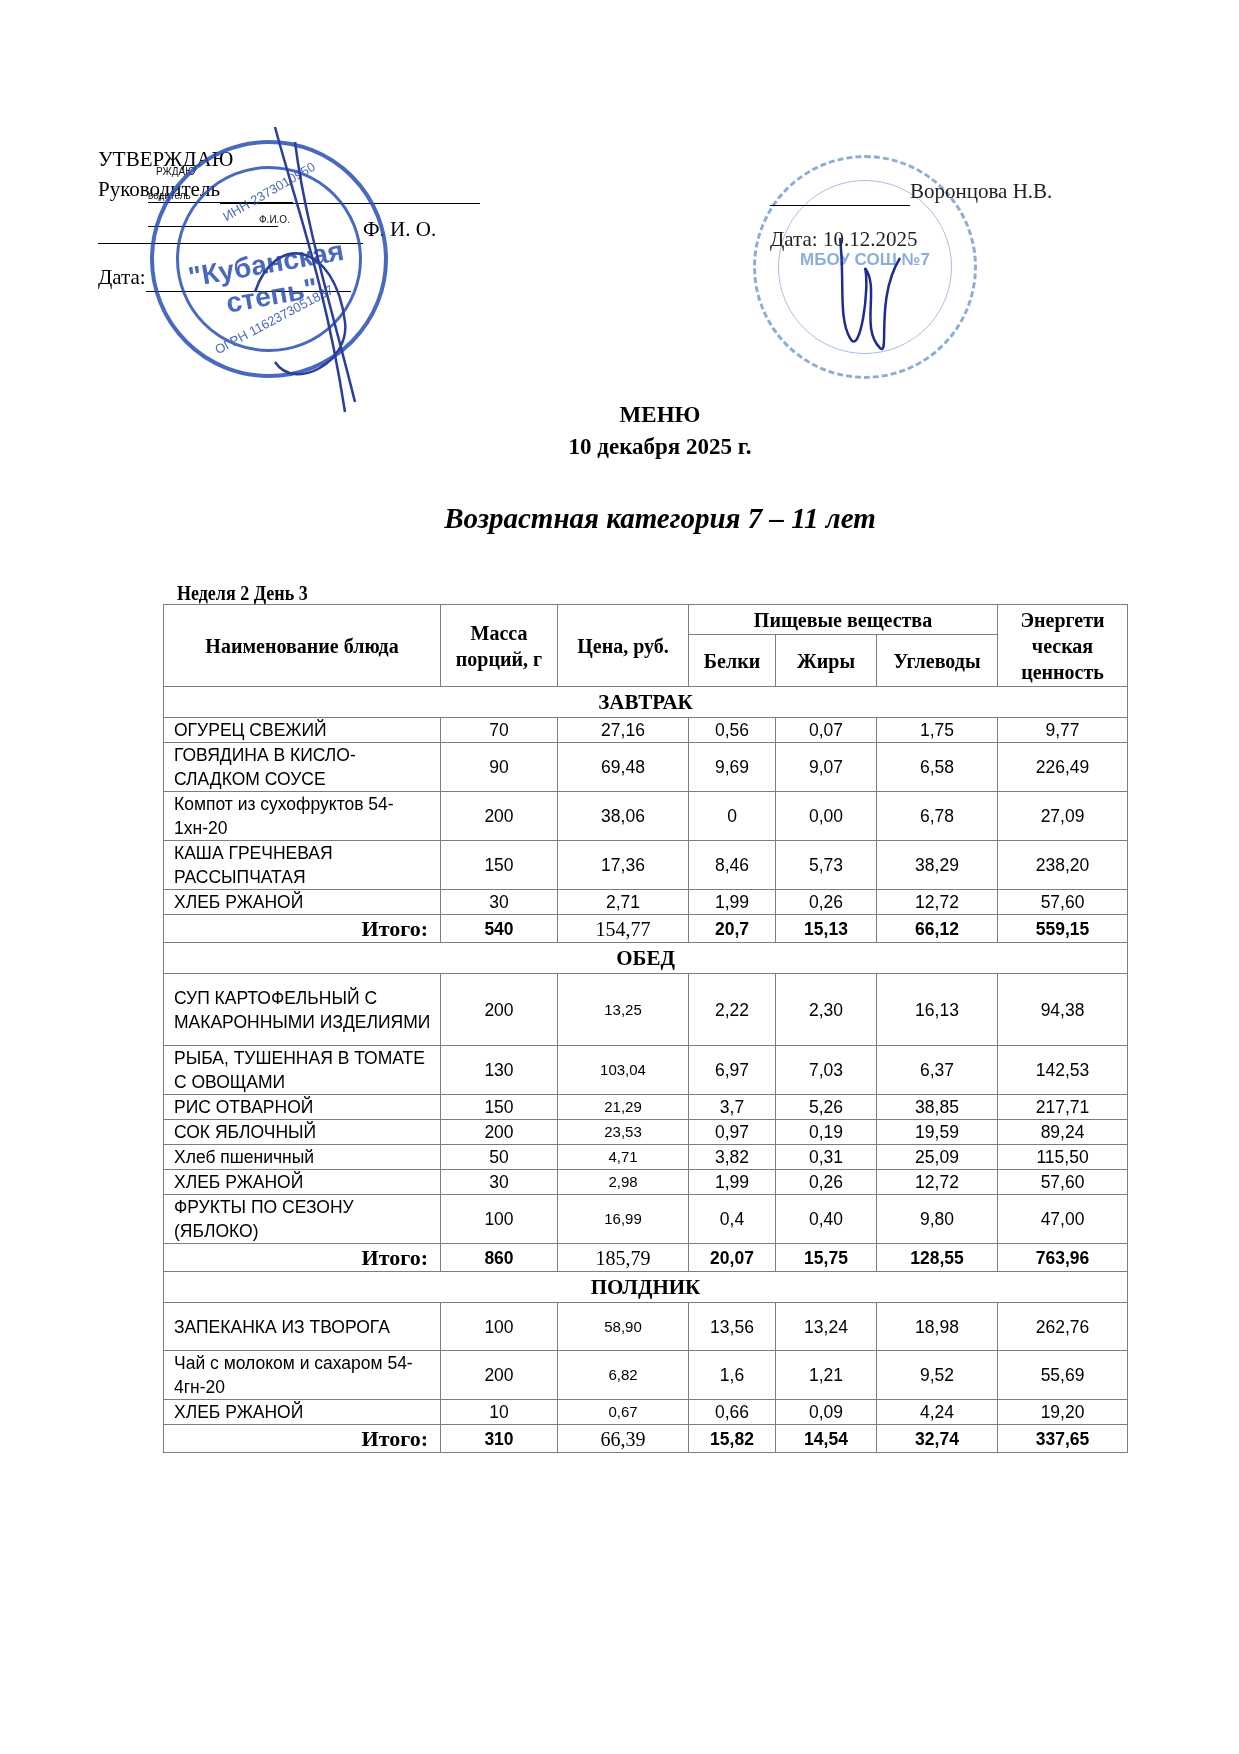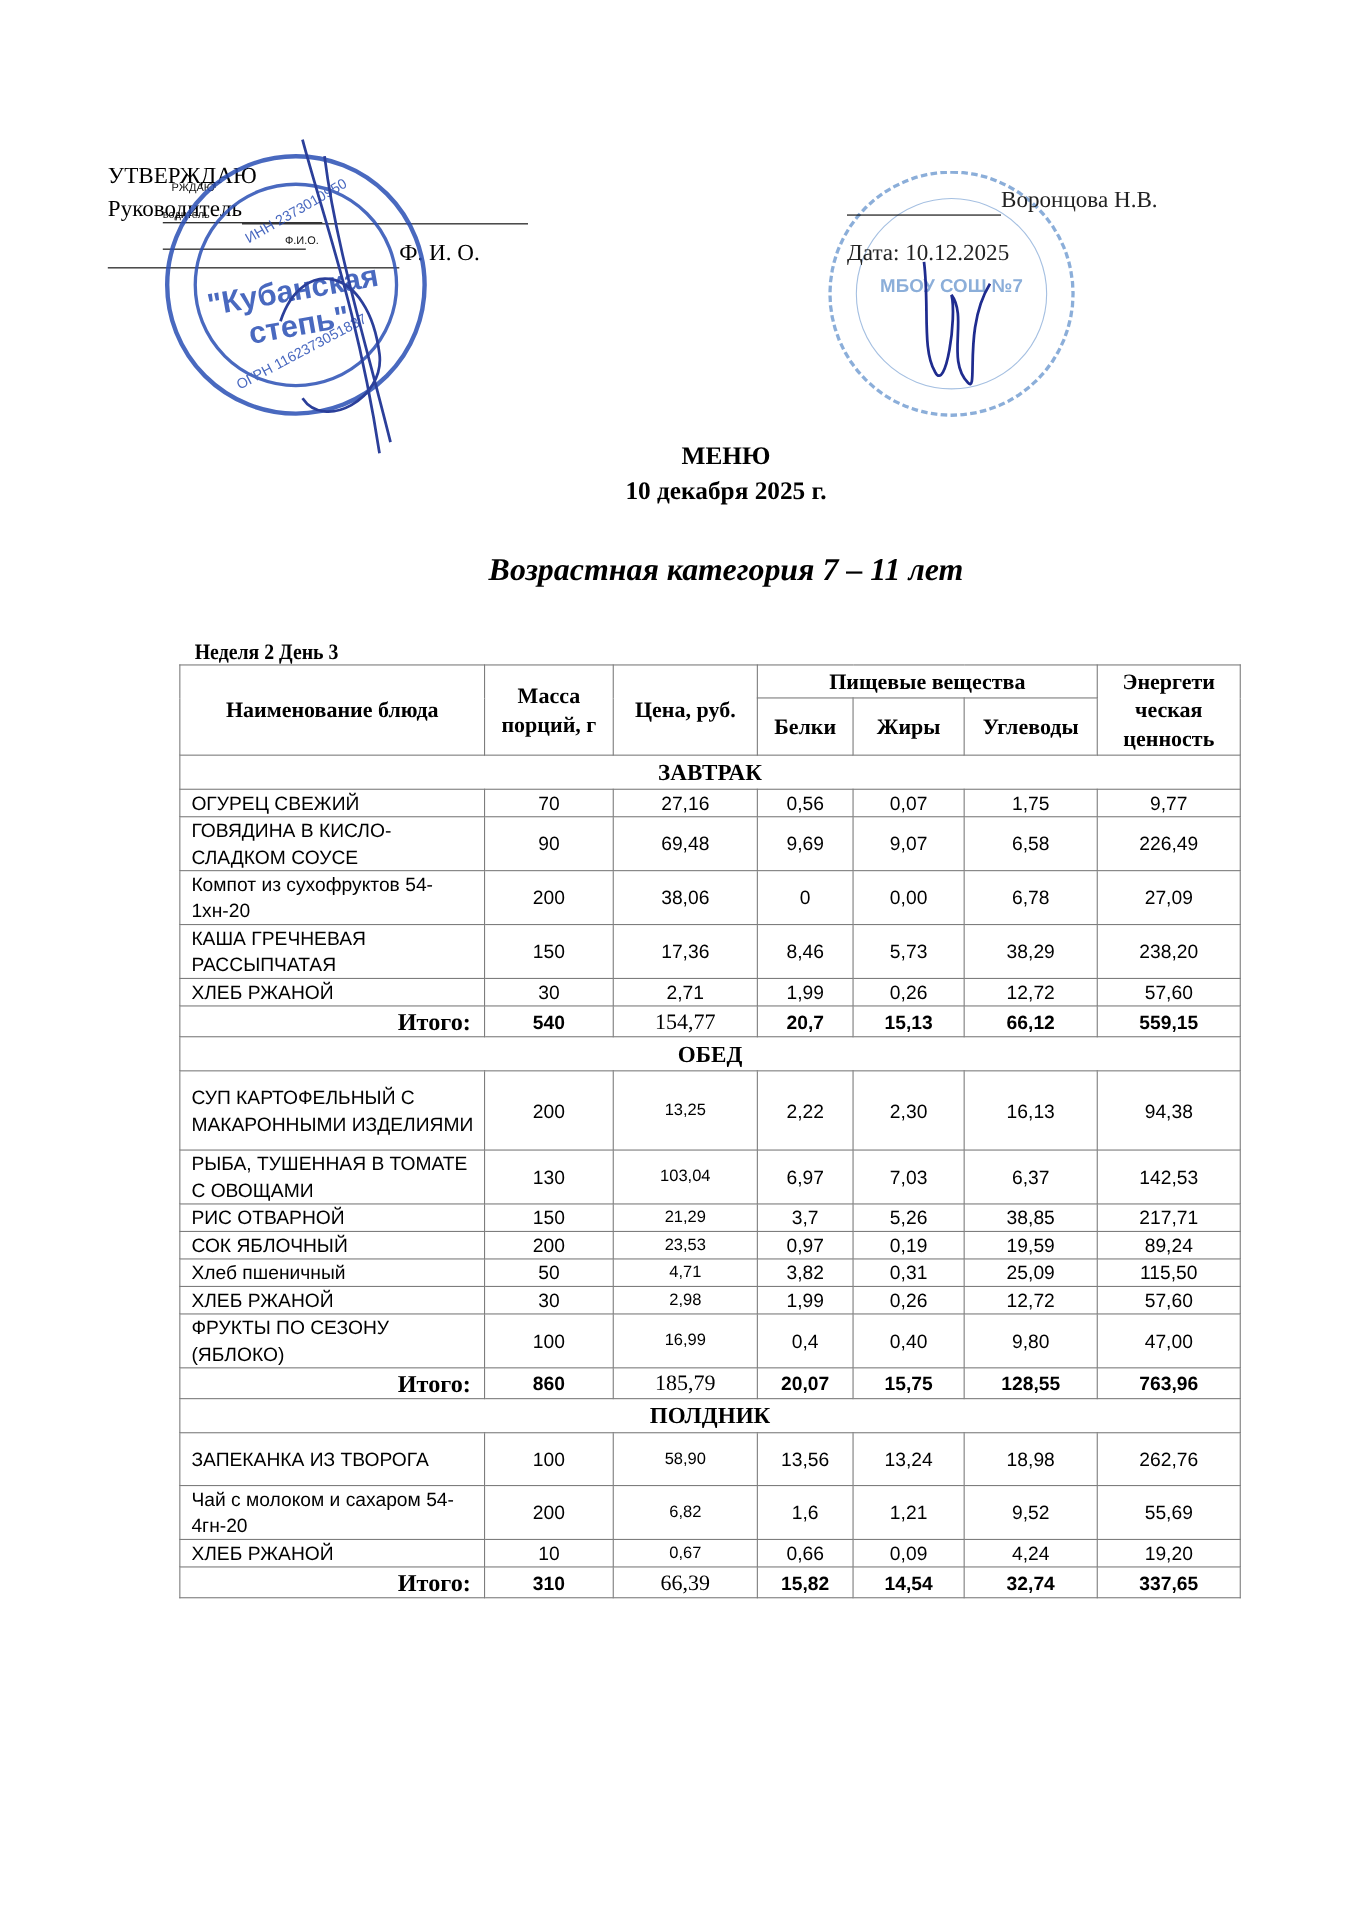--- a/index.html
+++ b/index.html
@@ -47,20 +47,23 @@
 <body>
 
 <div class="approve">
   <div class="line">УТВЕРЖДАЮ</div>
   <div class="line">
     <span>Руководитель</span><span class="uline" style="width:260px"></span>
   </div>
   <div class="line" style="margin-top:10px">
     <span class="uline" style="width:265px"></span><span>Ф. И. О.</span>
   </div>
+  <div class="line" style="margin-top:18px">
+    <span>Дата:</span><span class="uline" style="width:205px"></span>
+  </div>
   <span class="ghost" style="left:58px; top:22px;">РЖДАЮ</span>
   <span class="ghost" style="left:50px; top:46px;">водитель</span>
   <span class="ghost" style="left:161px; top:70px;">Ф.И.О.</span>
   <span class="uline" style="position:absolute; left:50px; top:58px; width:145px;"></span>
   <span class="uline" style="position:absolute; left:50px; top:82px; width:130px;"></span>
 </div>
 
 <div class="stamp stamp-left">
   <div class="inner"></div>
   <div class="arc-top">ИНН 2373010950</div>
@@ -72,21 +75,21 @@
 </svg>
 
 <div class="stamp stamp-right">
   <div class="inner"></div>
   <div class="core">МБОУ СОШ №7</div>
 </div>
 <svg class="signature-right" viewBox="0 0 90 140">
   <path d="M20 10 C 25 50, 18 90, 30 110 C 40 130, 50 60, 45 40 C 60 60, 40 100, 60 120 C 70 130, 55 70, 80 30" fill="none" stroke="#1f2c8f" stroke-width="2.5"></path>
 </svg>
 <div class="agree">
-  <div class="line" style="margin-top:0">
+  <div class="line" style="margin-top:10px">
     <span class="uline" style="width:140px"></span><span>Воронцова Н.В.</span>
   </div>
   <div class="line" style="margin-top:18px">Дата: 10.12.2025</div>
 </div>
 
 <div class="title t1">МЕНЮ</div>
 <div class="title t2">10 декабря 2025 г.</div>
 <div class="age">Возрастная категория 7 – 11 лет</div>
 <div class="week">Неделя 2  День 3</div>
 

